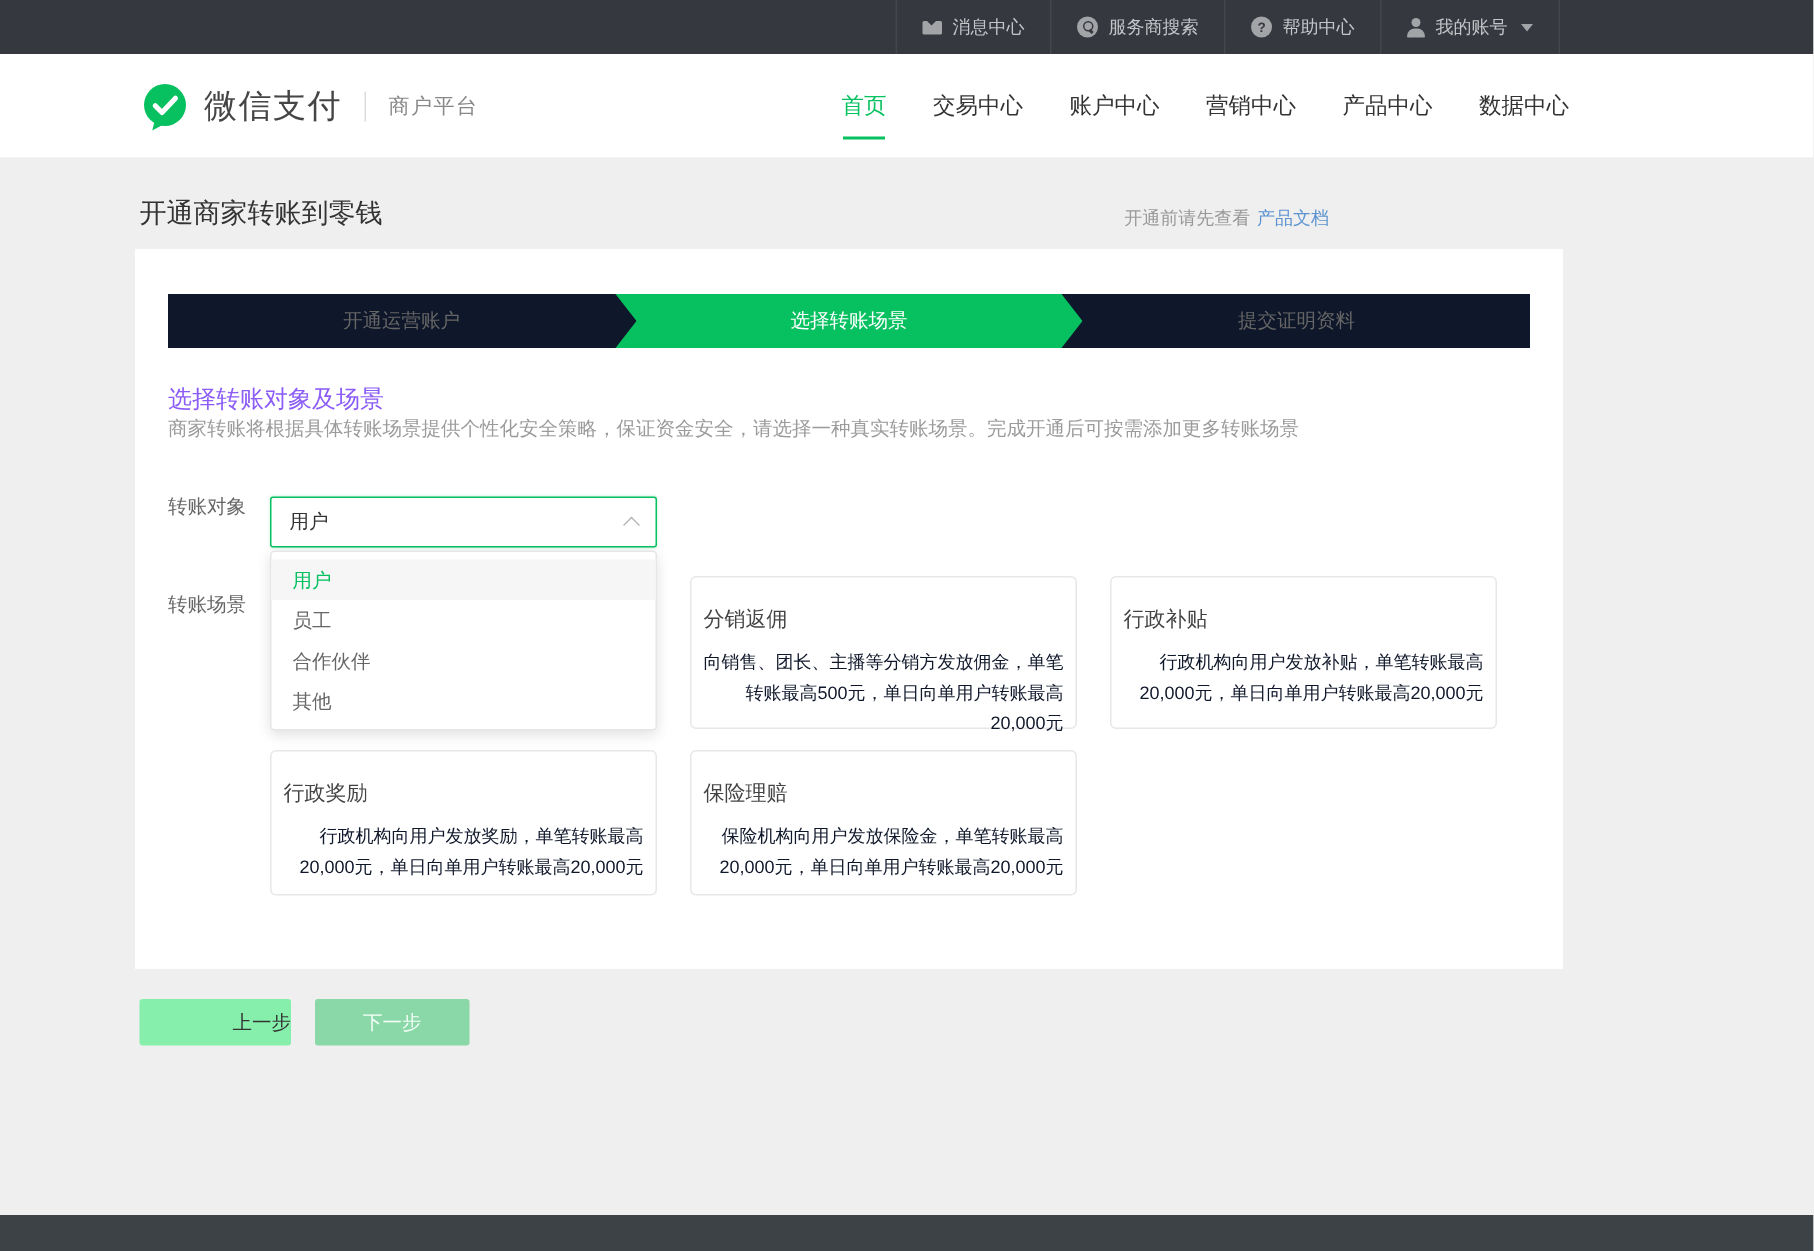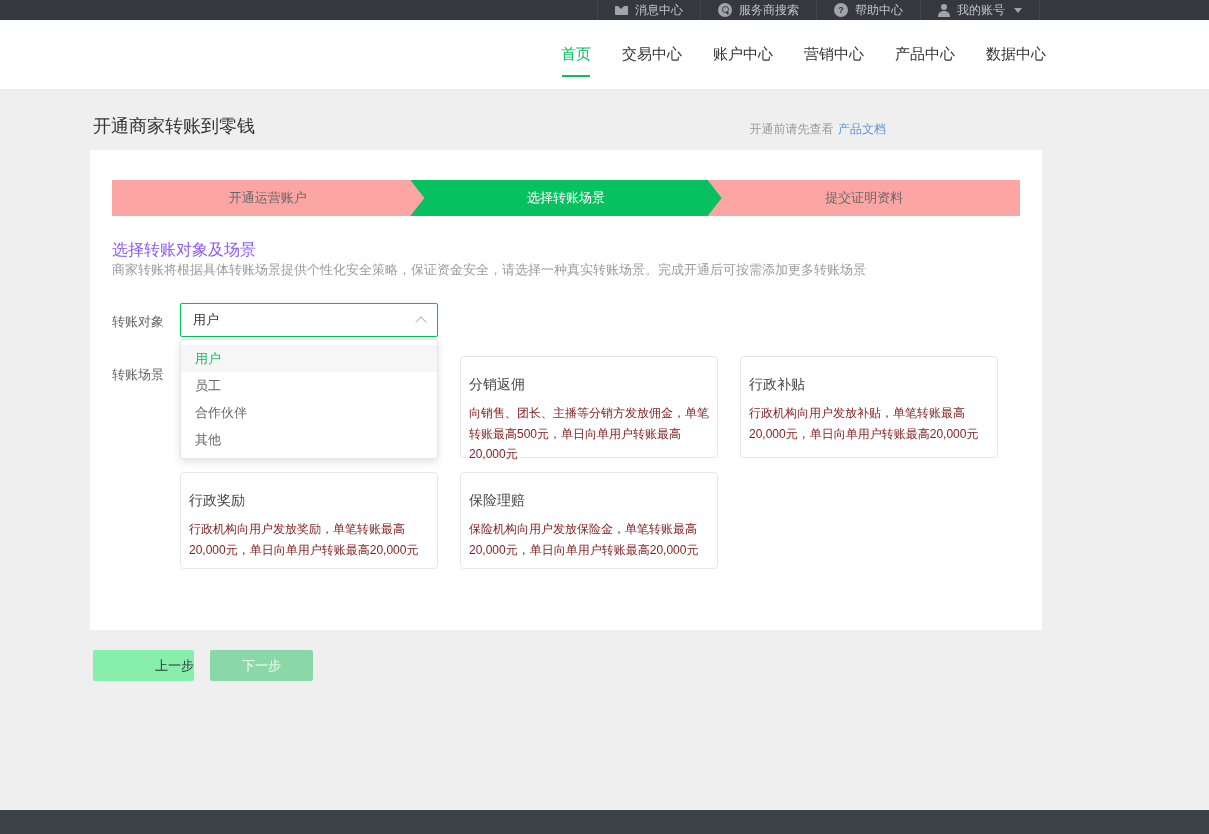--- a/index.html
+++ b/index.html
@@ -11,21 +11,21 @@
   html,body{width:1209px;height:834px;}
   body{
     font-family:"Liberation Sans","DejaVu Sans",sans-serif;
     background:#efefef;
     position:relative;
     overflow:hidden;
     color:#333;
   }
   
   .topbar{
-    height:20px;background:#35383e;
+    height:36px;background:#35383e;
     display:flex;justify-content:flex-end;align-items:stretch;
     padding-right:169px;
   }
   .topbar-item{
     display:flex;align-items:center;gap:7px;
     padding:0 17px;font-size:12px;color:#c3c5c8;
     border-left:1px solid #43464c;cursor:pointer;white-space:nowrap;
   }
   .topbar-item:last-child{border-right:1px solid #43464c;}
   .icon-mail{width:13px;height:9px;background:#a2a4a8;border-radius:1px;position:relative;overflow:hidden;}
@@ -56,33 +56,33 @@
   .nav-item.active::after{content:'';position:absolute;left:1px;right:1px;bottom:-13px;height:2px;background:var(--accent);}
   
   .main{height:704px;position:relative;}
   .content{margin-left:90px;width:796px;}
   .page-head{display:flex;justify-content:space-between;align-items:flex-end;padding:24px 0 12px 3px;}
   .page-title{font-size:18px;color:#333;font-weight:normal;}
   .doc-hint{font-size:12px;color:#999;}
   .doc-link{font-size:12px;color:var(--link);cursor:pointer;}
   .panel{background:#fff;width:952px;height:480px;padding:30px 22px 0 22px;}
   
-  .steps{display:flex;background:#fca5a5;height:36px;}
+  .steps{display:flex;background:#0f172a;height:36px;}
   .step{flex:1;display:flex;align-items:center;justify-content:center;
     font-size:13px;color:#666;white-space:nowrap;}
   .step.active{
     background:var(--accent);color:#fff;position:relative;z-index:1;margin:0 -13px;
     clip-path:polygon(0 0,calc(100% - 14px) 0,100% 50%,calc(100% - 14px) 100%,0 100%,14px 50%);
   }
   .section-title{font-size:16px;color:#8b5cf6;font-weight:normal;margin-top:24px;}
   .section-desc{font-size:13px;color:#9b9b9b;}
   
   .form-row{display:flex;margin-top:24px;}
   .form-label{width:68px;flex:none;font-size:13px;color:#666;padding-top:10px;}
-  .select-wrap{position:relative;}
+  .select-wrap{position:relative;margin-top:12px;}
   .select-box{
     width:258px;height:34px;background:#fff;border:1px solid var(--accent);border-radius:2px;
     display:flex;align-items:center;padding:0 12px;font-size:13px;color:#333;cursor:pointer;
     box-shadow:0 0 2px rgba(7,193,96,.25);
   }
   .select-value{flex:1;}
   .chevron-up{width:8px;height:8px;border-top:1.5px solid #b8b8b8;border-right:1.5px solid #b8b8b8;
     transform:rotate(-45deg);margin-bottom:-4px;}
   .dropdown{
     position:absolute;top:36px;left:0;width:258px;background:#fff;
@@ -93,21 +93,21 @@
   .option.selected{color:var(--accent);background:#f6f6f6;}
   .scene-row{margin-top:19px;}
   .scene-grid{display:grid;grid-template-columns:repeat(3,258px);gap:14px 22px;}
   .scene-card{
     background:#fff;border:1px solid #e7e7e7;border-radius:4px;
     padding:19px 8px;cursor:pointer;
   }
   .scene-card.r1{height:102px;}
   .scene-card.r2{height:97px;}
   .scene-title{font-size:14px;color:#444;}
-  .scene-desc{font-size:12px;color:#7f1d1d;line-height:1.72;margin-top:9px;}
+  .scene-desc{font-size:12px;color:#0f172a;line-height:1.72;margin-top:9px;text-align:right;}
   
   .actions{display:flex;gap:16px;margin-top:20px;padding-left:3px;}
   .btn{height:31px;border:none;border-radius:2px;font-size:13px;cursor:pointer;
     font-family:"Liberation Sans","DejaVu Sans",sans-serif;}
   .btn-prev{width:101px;background:#86efac;color:#333;text-align:right;}
   .btn-next{width:103px;background:var(--disabled_green);color:#f4fff8;}
   
   .footer{position:absolute;left:0;bottom:0;width:1209px;height:24px;background:#3d4247;}
 </style>
 </head>
@@ -127,20 +127,30 @@
     <span>帮助中心</span>
   </div>
   <div class="topbar-item">
     <span class="icon-user"></span>
     <span>我的账号</span>
     <span class="caret-down"></span>
   </div>
 </div>
 
 <div class="header">
+  <div class="brand">
+    <svg width="34" height="34" viewBox="0 0 34 34">
+      <circle cx="17" cy="16" r="14" fill="#07c160"></circle>
+      <path d="M10 27 L15 29.5 L8.5 33 Z" fill="#07c160"></path>
+      <path d="M10.5 16.5 L15 21 L24 11.5" stroke="#fff" stroke-width="3.4" fill="none" stroke-linecap="round" stroke-linejoin="round"></path>
+    </svg>
+    <span class="brand-name">微信支付</span>
+    <span class="brand-divider"></span>
+    <span class="brand-sub">商户平台</span>
+  </div>
   <div class="nav">
     <span class="nav-item active">首页</span>
     <span class="nav-item">交易中心</span>
     <span class="nav-item">账户中心</span>
     <span class="nav-item">营销中心</span>
     <span class="nav-item">产品中心</span>
     <span class="nav-item">数据中心</span>
   </div>
 </div>
 

